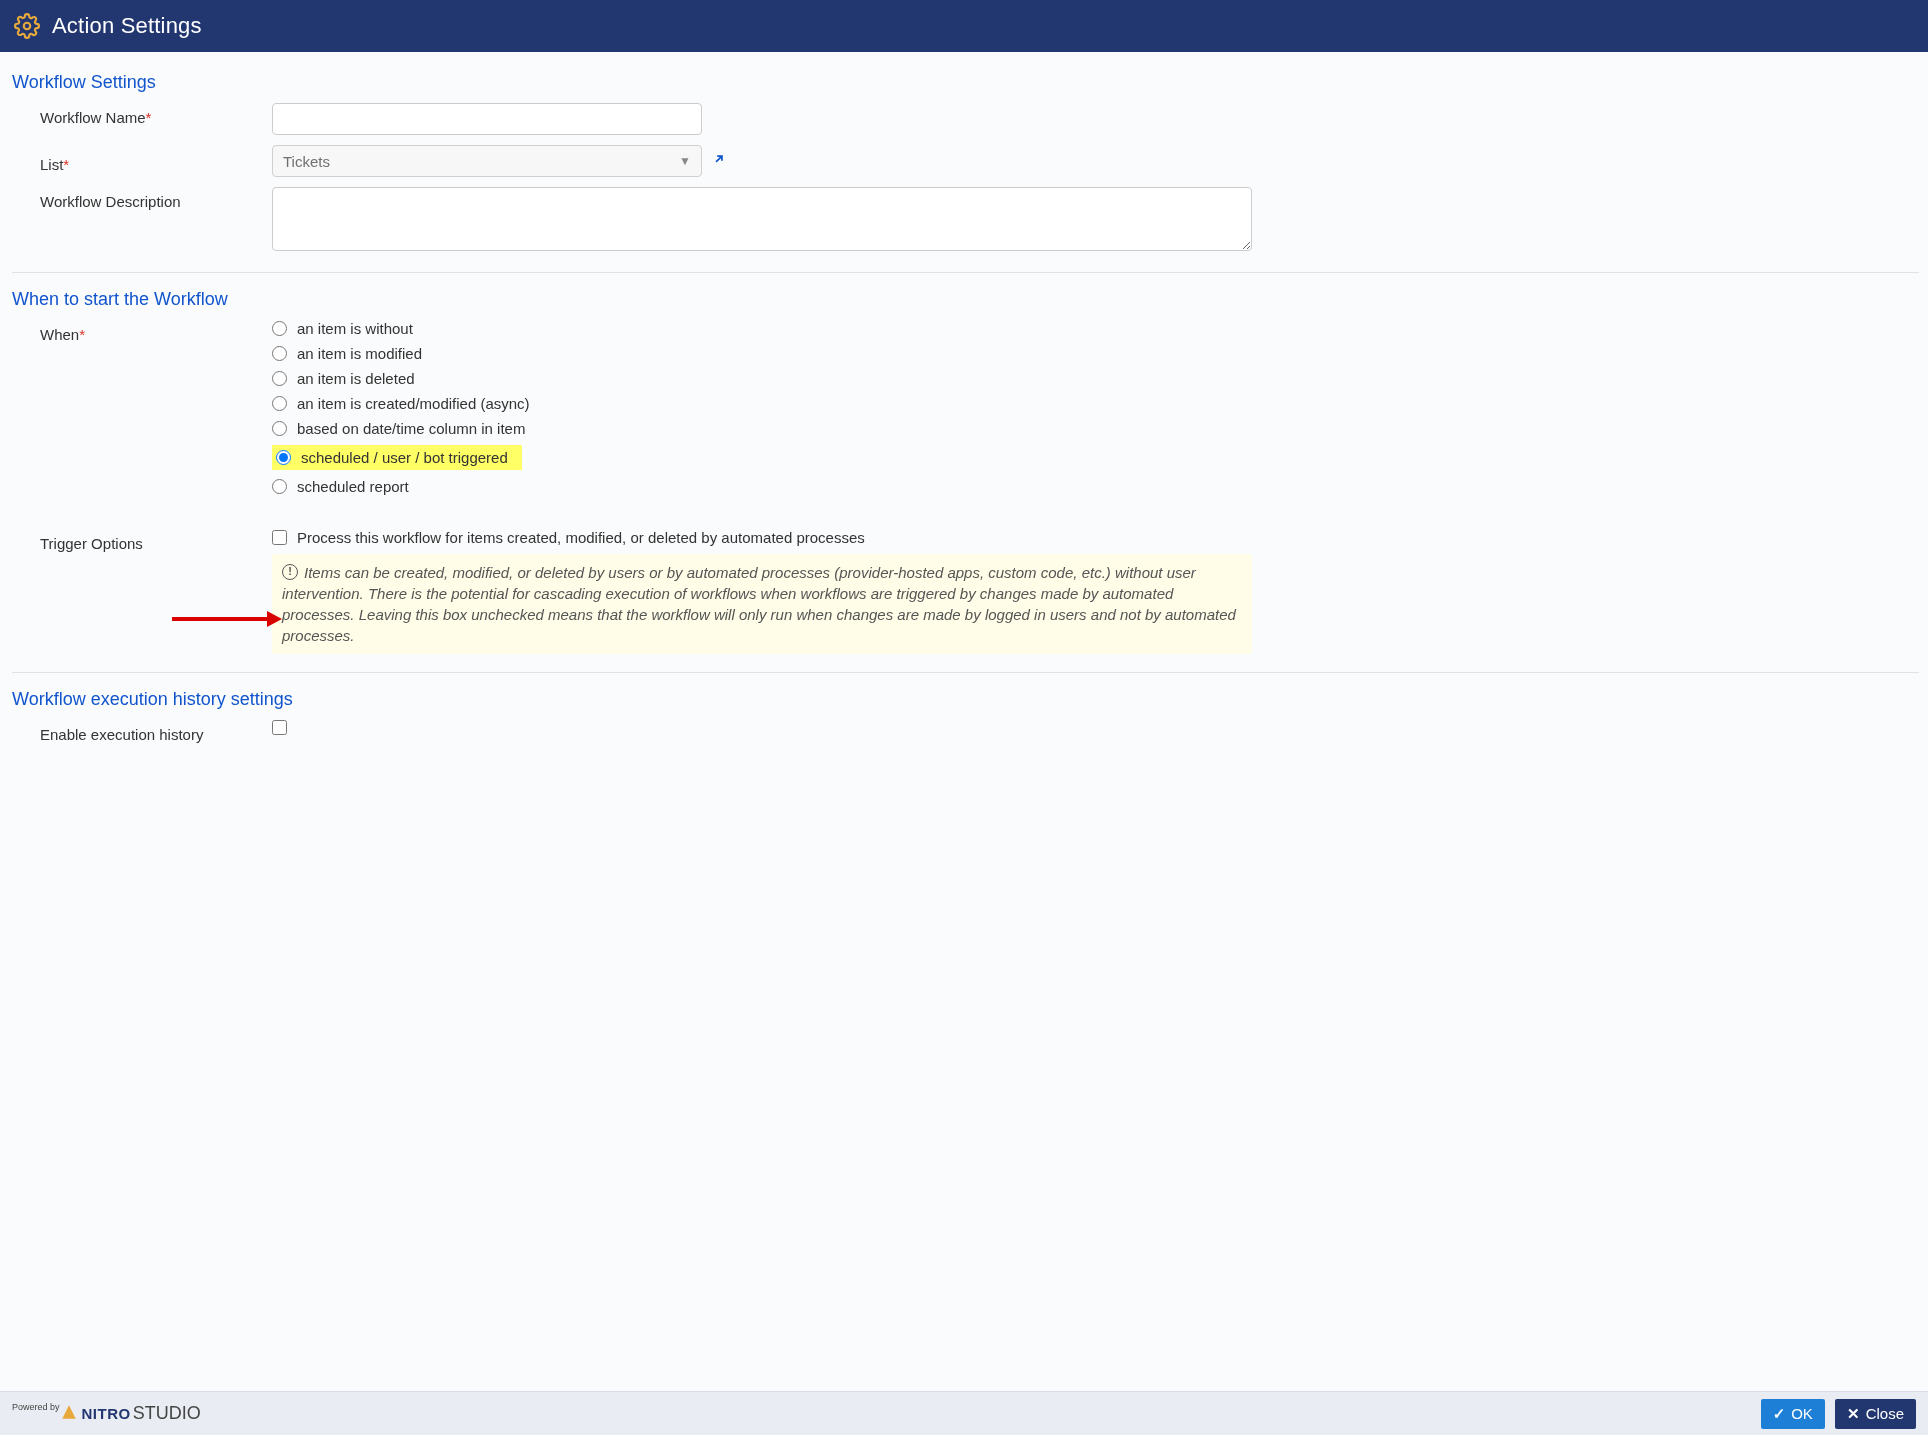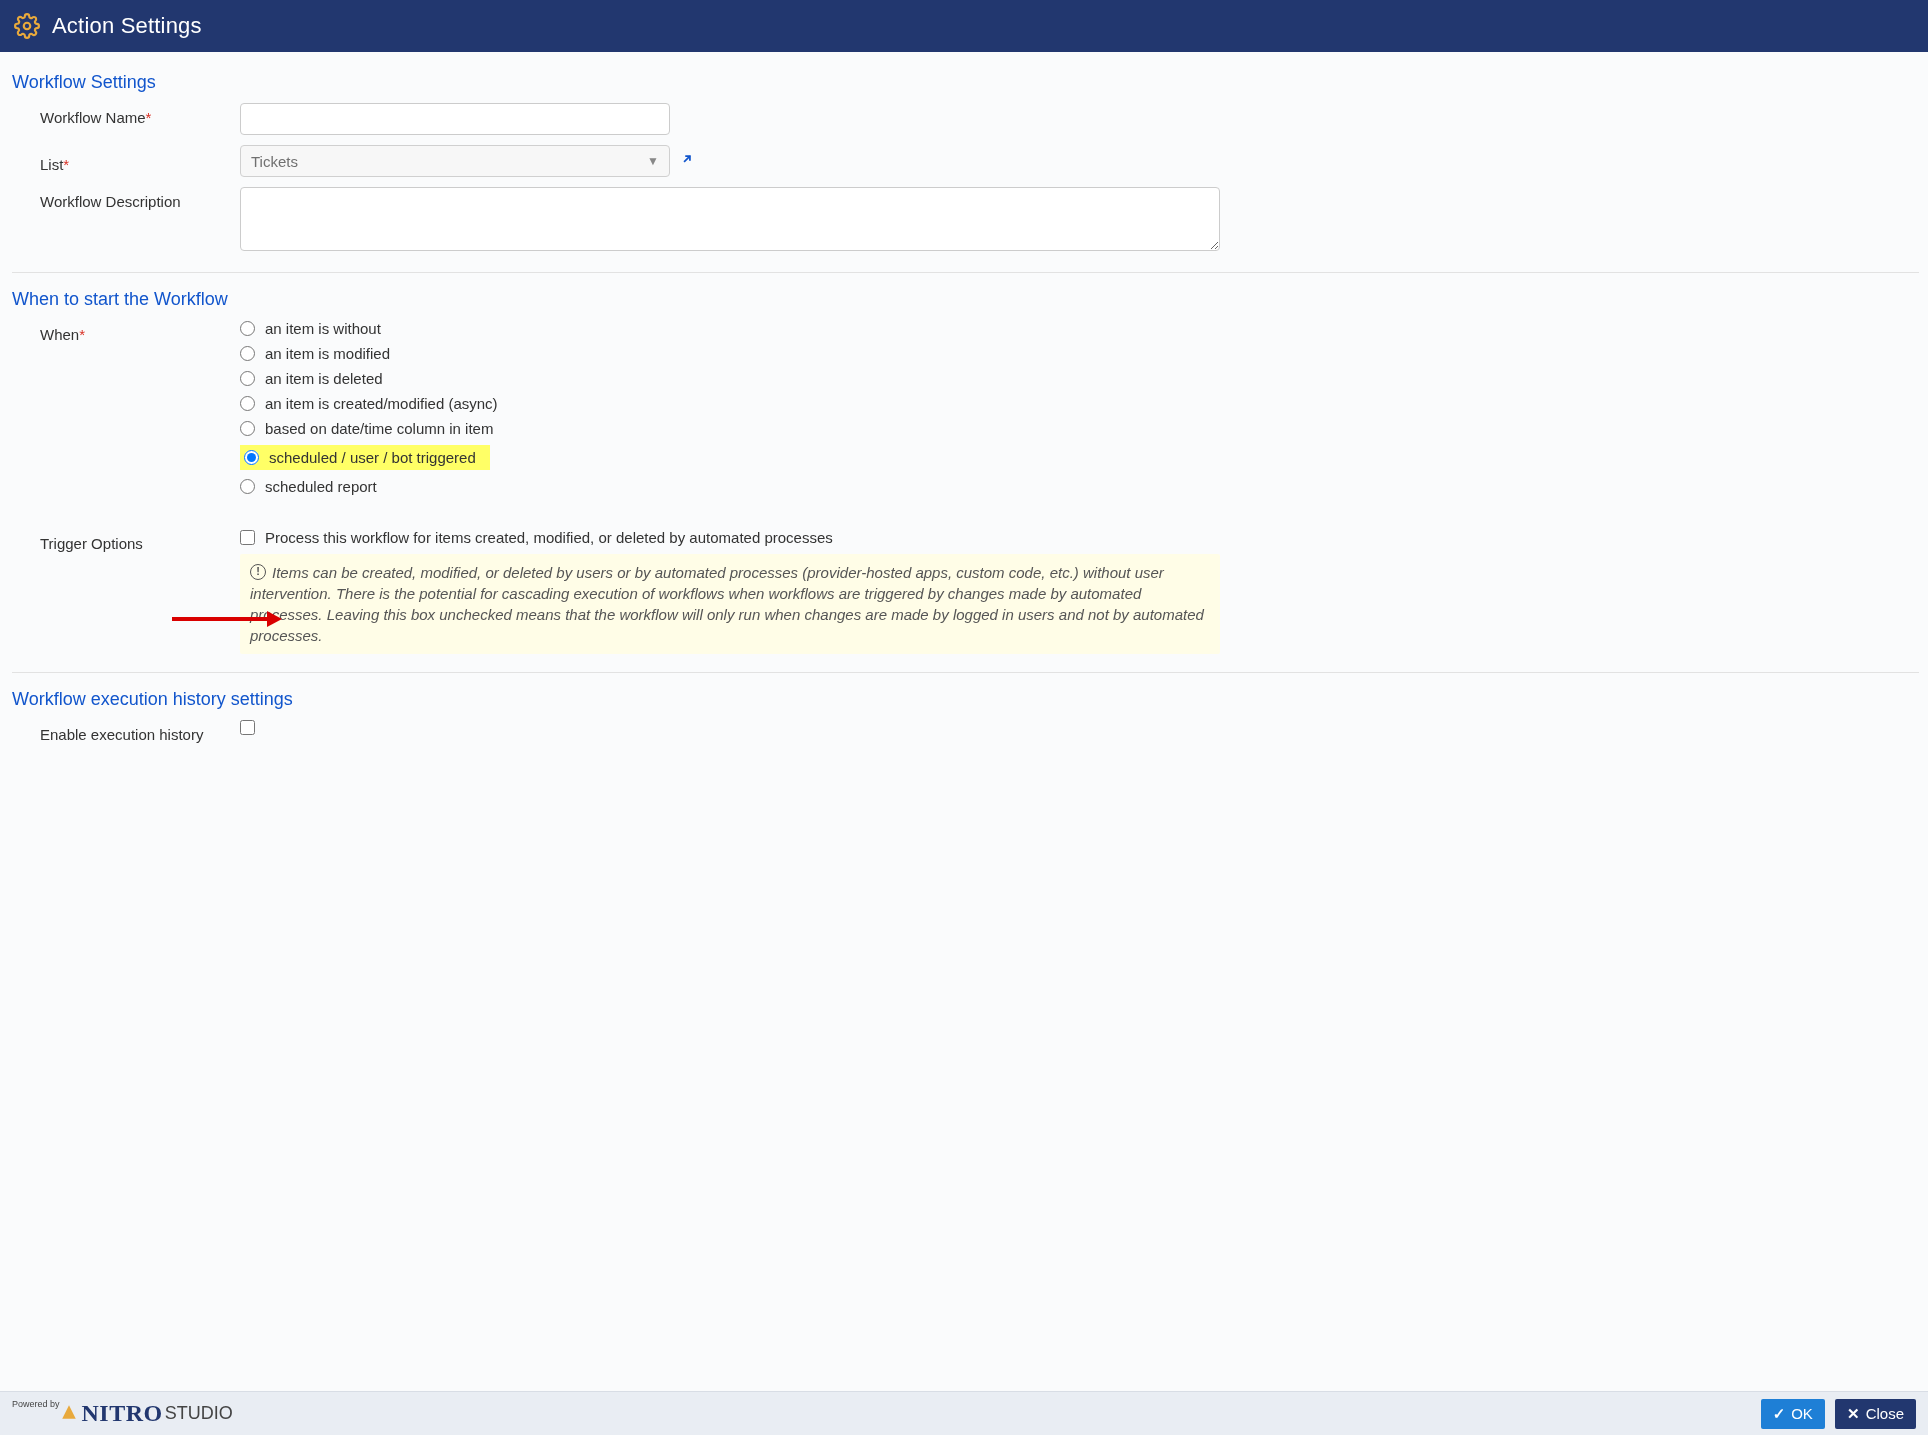--- a/index.html
+++ b/index.html
@@ -18,21 +18,21 @@
     flex: 1; overflow-y: auto; background: #fafbfc;
     padding: 8px 9px 60px 12px; position: relative;
   }
   .content::-webkit-scrollbar { width: 10px; }
   .content::-webkit-scrollbar-thumb { background: #b9b9b9; border-radius: 3px; }
   .section-title { color: #1155cc; font-size: 18px; font-weight: 400; margin: 12px 0 10px 0; }
   .hr { border: none; border-top: 1px solid #e2e2e2; margin: 18px 0 16px 0; }
   .form-row { display: flex; align-items: flex-start; margin-bottom: 10px; padding-left: 28px; }
   .form-label { width: 200px; padding-top: 6px; font-size: 15px; color: #333; flex-shrink: 0; }
   .req { color: #d93025; }
-  .form-control-wrap { flex: 1; max-width: 980px; }
+  .form-control-wrap { flex: 1; max-width: 980px; margin-left: 32px; }
   input.text {
     width: 430px; height: 32px; border: 1px solid #ccc; border-radius: 4px; padding: 4px 8px; font-size: 15px;
     background:#fff;
   }
   .select {
     width: 430px; height: 32px; border: 1px solid #d0d0d0; border-radius: 4px; background: #f7f7f7;
     color: #707070; display: flex; align-items: center; justify-content: space-between; padding: 0 10px; font-size: 15px;
   }
   .select .caret { color: #888; font-size: 12px; }
   .ext-link { color: #1155cc; margin-left: 10px; font-size: 16px; cursor: pointer; }
@@ -58,21 +58,21 @@
   }
   .inline-link { color: #1155cc; text-decoration: none; cursor: pointer; }
   .footer {
     background: #e9edf3; border-top: 1px solid #d8dde5; display: flex; align-items: center;
     justify-content: space-between; padding: 6px 12px; min-height: 44px;
   }
   .footer-logo { display: flex; align-items: center; }
   .footer-logo .powered { font-size: 9px; color: #444; line-height: 1; }
   .footer-logo .brand { display: flex; align-items: center; color: #22376f; }
   .footer-logo .brand .icon { color: #e8a93c; margin-right: 4px; }
-  .footer-logo .brand .main { font-weight: 800; font-size: 24px; letter-spacing: 0.5px; font-family: Liberation Serif, serif; }
+  .footer-logo .brand .main { font-weight: 800; font-size: 15px; letter-spacing: 0.5px; }
   .footer-logo .brand .sub { font-weight: 400; font-size: 18px; margin-left: 2px; color:#444; }
   .footer-buttons button {
     border: none; color: #fff; height: 30px; padding: 0 12px; border-radius: 2px; font-size: 15px;
     display: inline-flex; align-items: center; margin-left: 6px; cursor: pointer;
   }
   .btn-ok { background: #1e7fd6; }
   .btn-close { background: #22376f; }
   .footer-buttons .icon { margin-right: 6px; font-weight: bold; }
 </style>
 </head>

